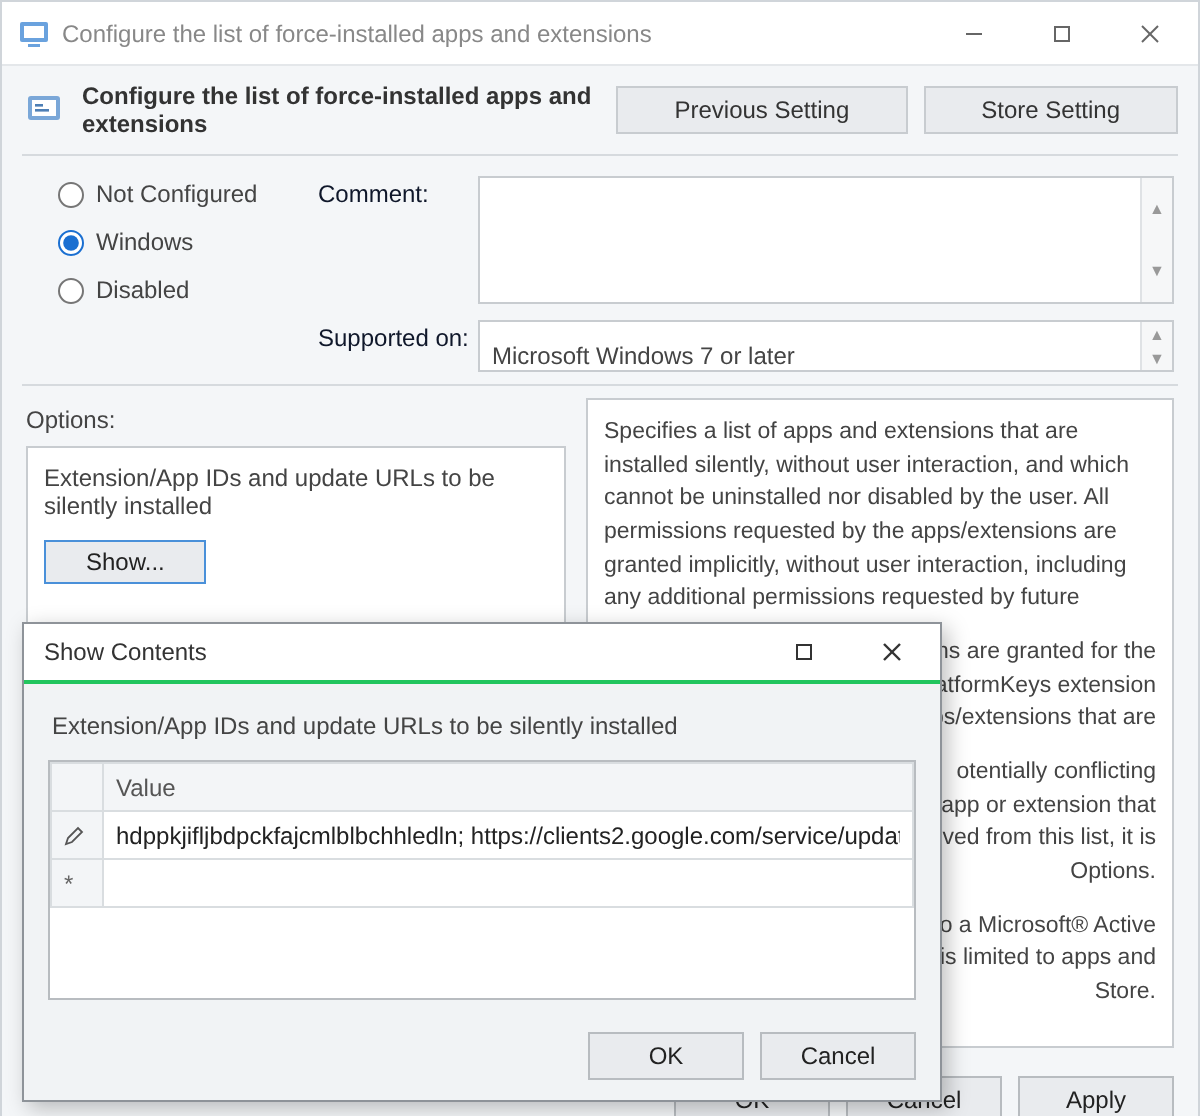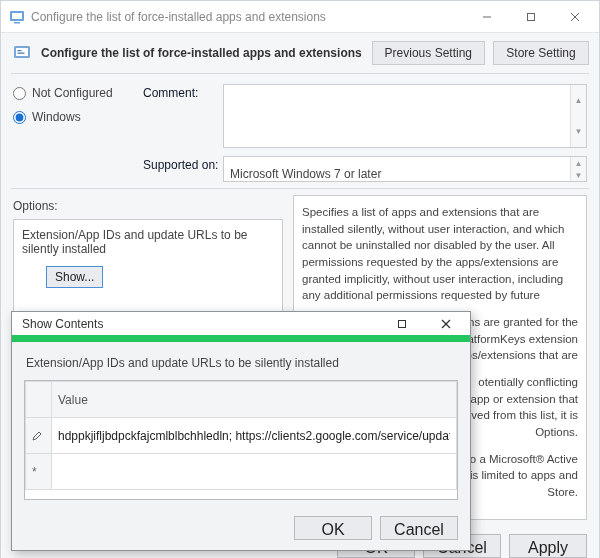--- a/index.html
+++ b/index.html
@@ -52,32 +52,32 @@
     display:flex;align-items:center;justify-content:center;
   }
   .header-row .htitle {
     flex: 1;
     font-weight: 600;
     color: #333;
     font-size: 12px;
   }
   .nav-btn {
     background: #e9ebee; border: 1px solid #c8ccd0;
-    padding: 4px 12px;
+    padding: 4px 28px;
     font-size: 12px; color:#333;
     min-width: 96px; height: 24px;
     cursor: pointer;
   }
   .divider { height:1px; background:#d6dade; margin:0 10px; }
 
   .config-area {
     display: grid;
     grid-template-columns: 130px 80px 1fr;
     row-gap: 8px;
-    padding: 10px 12px 6px 12px;
+    padding: 10px 12px 6px 28px;
     align-items: start;
   }
   .radios { display:flex; flex-direction:column; gap:10px; padding-top:2px;}
   .radio { display:flex; align-items:center; gap:6px; color:#444; cursor:pointer;}
   .radio input { margin:0; accent-color:#1a6fd1; }
   .clabel { color:#0f172a; padding-top:2px; }
   .comment-box {
     background:#fff; border:1px solid #c8ccd0; height:64px; position:relative;
   }
   .supported-box {
@@ -98,62 +98,62 @@
   .col.help { flex:1; }
   .col-title { color:#444; padding: 4px 0 6px 0; }
   .panel {
     background:#fff; border:1px solid #c8ccd0; padding:8px; flex:1;
   }
   .options .panel { height: 300px; }
   .help .panel { height: 300px; overflow:hidden; position:relative; line-height:1.45; color:#444; font-size:11.5px;}
   .help .panel p { margin:0 0 10px 0;}
   .opt-label { color:#444; margin-bottom:10px; }
   .show-btn {
-    background:#e9ebee; border:1px solid #4a90d9; padding:3px 8px;
-    font-size:12px; height:22px; cursor:pointer; color:#222;margin-left:24px;
+    background:#e9ebee; border:1px solid #4a90d9; padding:3px 20px;
+    font-size:12px; height:22px; cursor:pointer; color:#222;
   }
 
   .footer-btns {
     display:flex; justify-content:flex-end; gap:8px;
     padding: 8px 12px 10px 12px;
   }
 
   
   .dialog {
     position:absolute; left:10px; top:310px; width:460px;
     background:#fff; border:1px solid #8e9399;
     box-shadow: 3px 3px 10px rgba(0,0,0,0.25);
     display:flex; flex-direction:column;
   }
   .dialog .dtitlebar {
     height:30px; display:flex; align-items:center; padding:0 2px 0 10px;
-    background:#fff; border-bottom:7px solid #22c55e;
+    background:#fff; border-bottom:2px solid #22c55e;
   }
   .dialog .dtitle { flex:1; color:#333; }
   .dbody { padding:12px 12px 8px 12px; background:#f1f3f5; }
   .dlabel { color:#444; margin:2px 0 10px 2px; }
   .grid {
     background:#fff; border:1px solid #b8bcc0; height:120px; position:relative;
     overflow:hidden;
   }
   .grid table { border-collapse:collapse; width:100%; table-layout:fixed; }
   .grid th, .grid td {
     border:1px solid #d9dde0; font-size:12px; padding:3px 6px; text-align:left;
-    height:36px;
+    height:24px;
   }
   .grid th { background:#f3f5f7; font-weight:400; color:#555;}
   .rowhdr { width:26px; background:#f3f5f7; text-align:center; color:#666;}
   .grid input {
     width:100%; border:none; font-size:12px; padding:0; outline:none;
     font-family: inherit; color:#222;
   }
   .dfooter { display:flex; justify-content:flex-end; gap:8px; padding:8px 12px 10px 12px; background:#f1f3f5;}
   .stdbtn {
     background:#e9ebee; border:1px solid #b8bcc0; padding:4px 0;
-    width:78px; font-size:16px; cursor:pointer; color:#222; height:24px;
+    width:78px; font-size:12px; cursor:pointer; color:#222; height:24px;
   }
   svg { display:block; }
 </style>
 </head>
 <body>
 
 <div class="main-win">
 
   <div class="titlebar">
     <span class="ticon">
@@ -201,20 +201,24 @@
 
   <div class="config-area">
     <div class="radios" style="grid-row:1 / span 2;">
       <label class="radio">
         <input type="radio" name="st" style="">
         <span>Not Configured</span>
       </label>
       <label class="radio">
         <input type="radio" name="st" checked="" style="">
         <span>Windows</span>
+      </label>
+      <label class="radio">
+        <input type="radio" name="st" style="">
+        <span>Disabled</span>
       </label>
     </div>
     <div class="clabel">Comment:</div>
     <div class="comment-box">
       <div class="spin">
         <div class="spin-btn">▲</div>
         <div class="spin-btn">▼</div>
       </div>
     </div>
     <div class="clabel">Supported on:</div>

